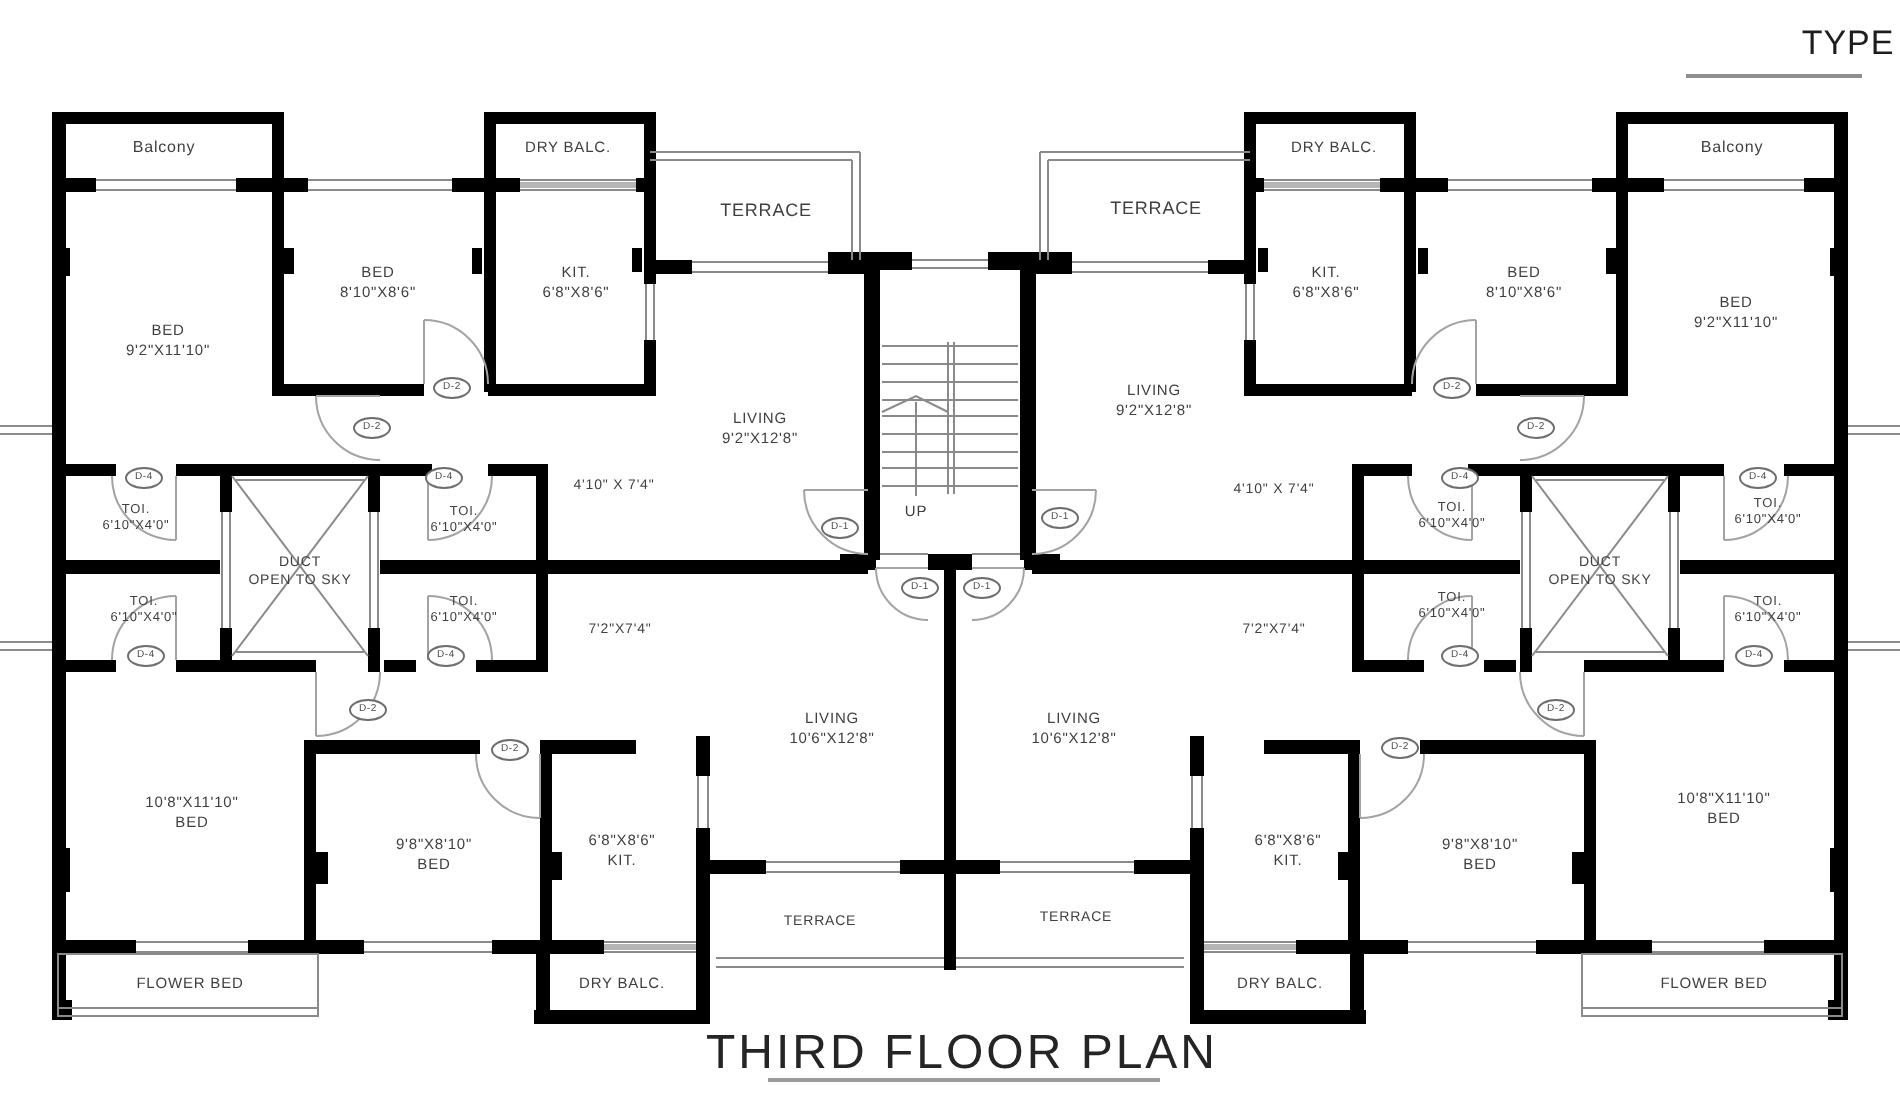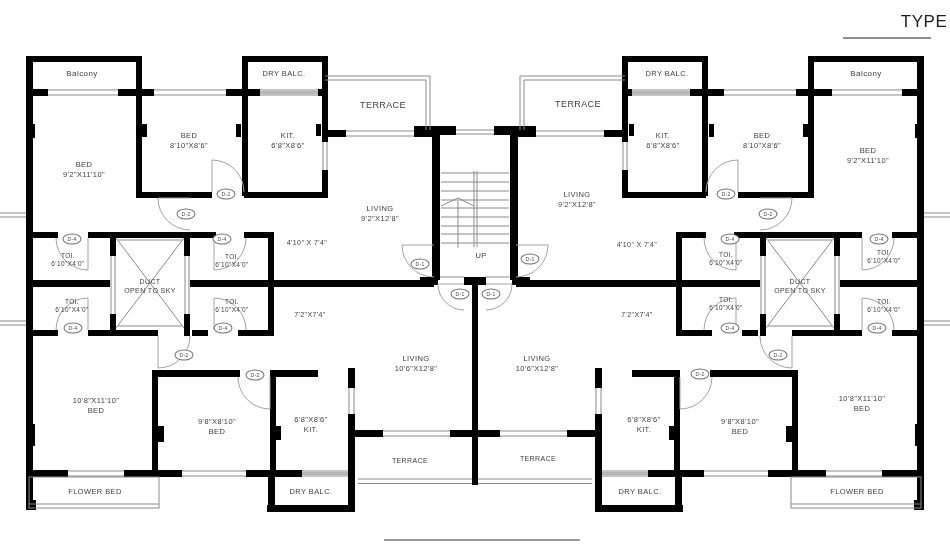--- a/index.html
+++ b/index.html
@@ -223,21 +223,21 @@
 10'6"X12'8"</div>
       <div class="lbl" style="left: 96px; top: 406px; font-size: 7.5px;">10'8"X11'10"
 BED</div>
       <div class="lbl" style="left: 217px; top: 427px; font-size: 7.5px;">9'8"X8'10"
 BED</div>
       <div class="lbl" style="left: 311px; top: 425px; font-size: 7.5px;">6'8"X8'6"
 KIT.</div>
       <div class="lbl" style="left: 410px; top: 461px; font-size: 7px;">TERRACE</div>
       <div class="lbl" style="left: 95px; top: 492px; font-size: 7.5px;">FLOWER BED</div>
       <div class="lbl" style="left: 311px; top: 492px; font-size: 7.5px;">DRY BALC.</div>
-      <div class="lbl" style="left: 481px; top: 256px; font-size: 7.5px;">UP</div>
+      <div class="lbl" style="left: 458px; top: 256px; font-size: 7.5px;">UP</div>
       <div class="lbl" style="left: 866px; top: 74px; font-size: 8px;">Balcony</div>
       <div class="lbl" style="left: 667px; top: 74px; font-size: 7.5px;">DRY BALC.</div>
       <div class="lbl" style="left: 762px; top: 141px; font-size: 7.5px;">BED
 8'10"X8'6"</div>
       <div class="lbl" style="left: 663px; top: 141px; font-size: 7.5px;">KIT.
 6'8"X8'6"</div>
       <div class="lbl" style="left: 868px; top: 156px; font-size: 7.5px;">BED
 9'2"X11'10"</div>
       <div class="lbl" style="left: 578px; top: 105px; font-size: 9px;">TERRACE</div>
       <div class="lbl" style="left: 577px; top: 200px; font-size: 7.5px;">LIVING
@@ -285,14 +285,15 @@
       <div class="tag" style="left: 879px; top: 239px;">D-4</div>
       <div class="tag" style="left: 730px; top: 328px;">D-4</div>
       <div class="tag" style="left: 877px; top: 328px;">D-4</div>
       <div class="tag" style="left: 778px; top: 355px;">D-2</div>
       <div class="tag" style="left: 700px; top: 374px;">D-2</div>
     </div>
 
   <div class="typelabel" style="left:938px;top:22px;">TYPE C4</div>
   <div class="type-underline" style="left:843px;top:37px;width:88px;"></div>
 
+  <div class="title" style="left:481px;top:527px;">THIRD FLOOR PLAN</div>
   <div class="title-underline" style="left:384px;top:539px;width:196px;"></div>
 </div>
 
 </body></html>

